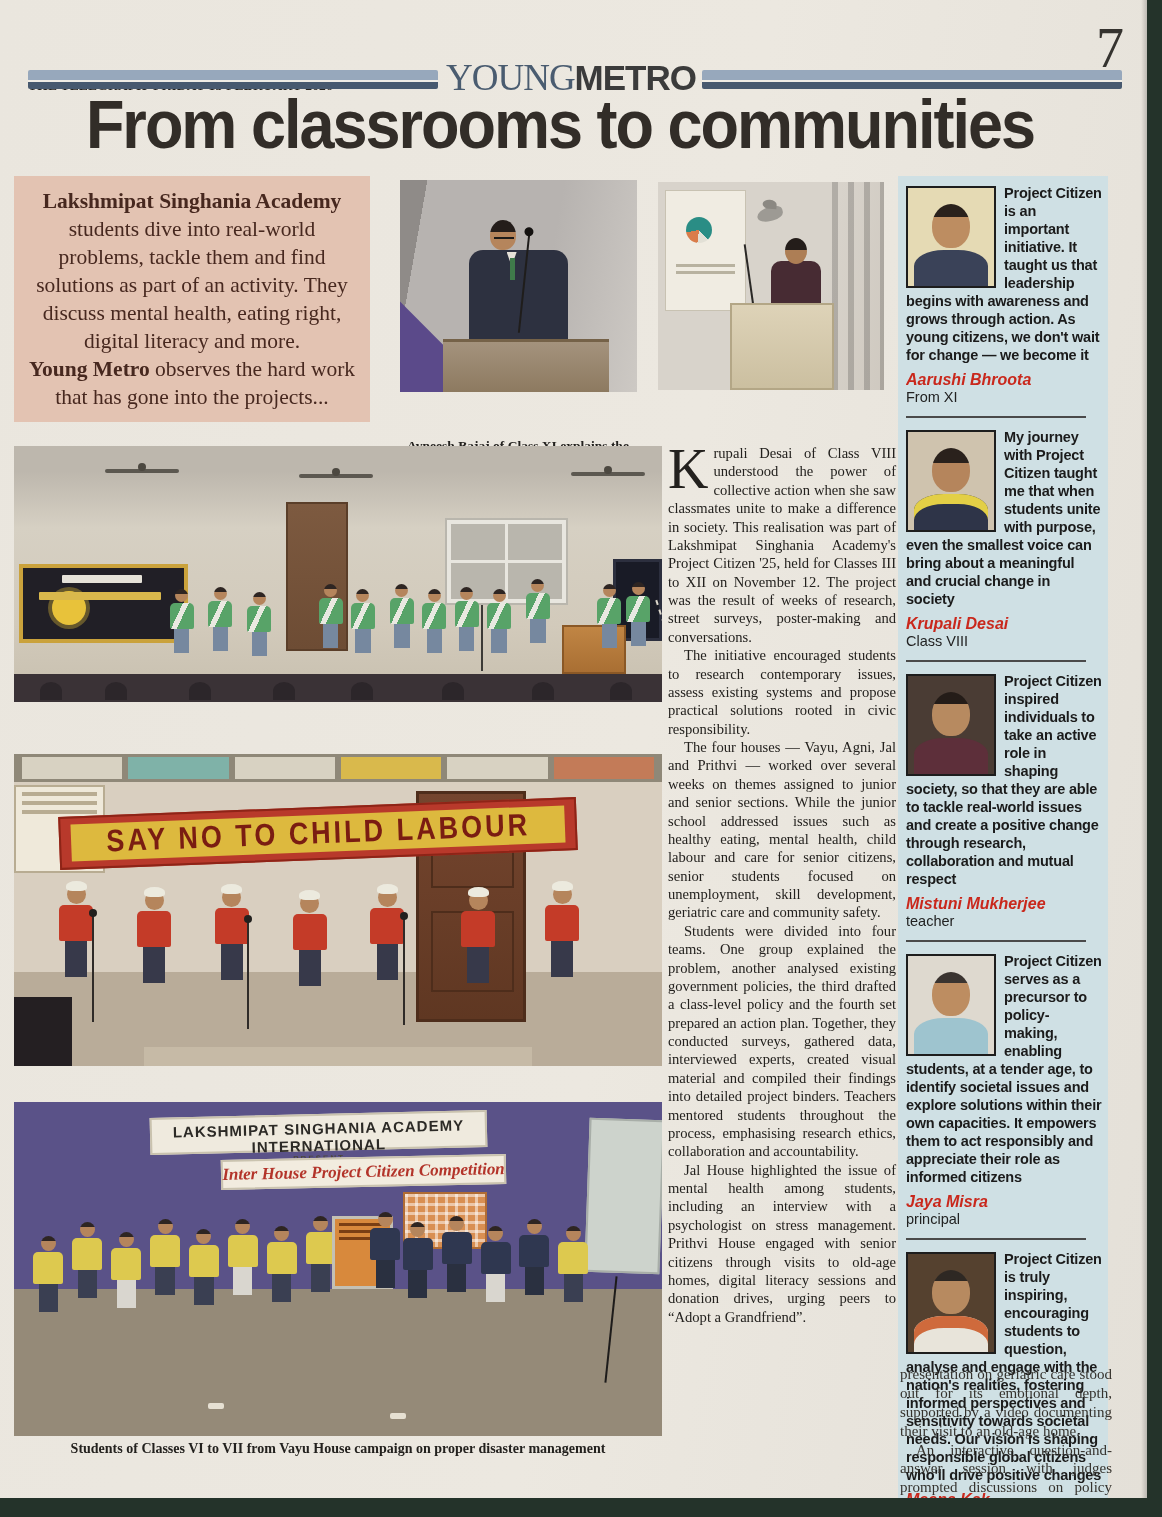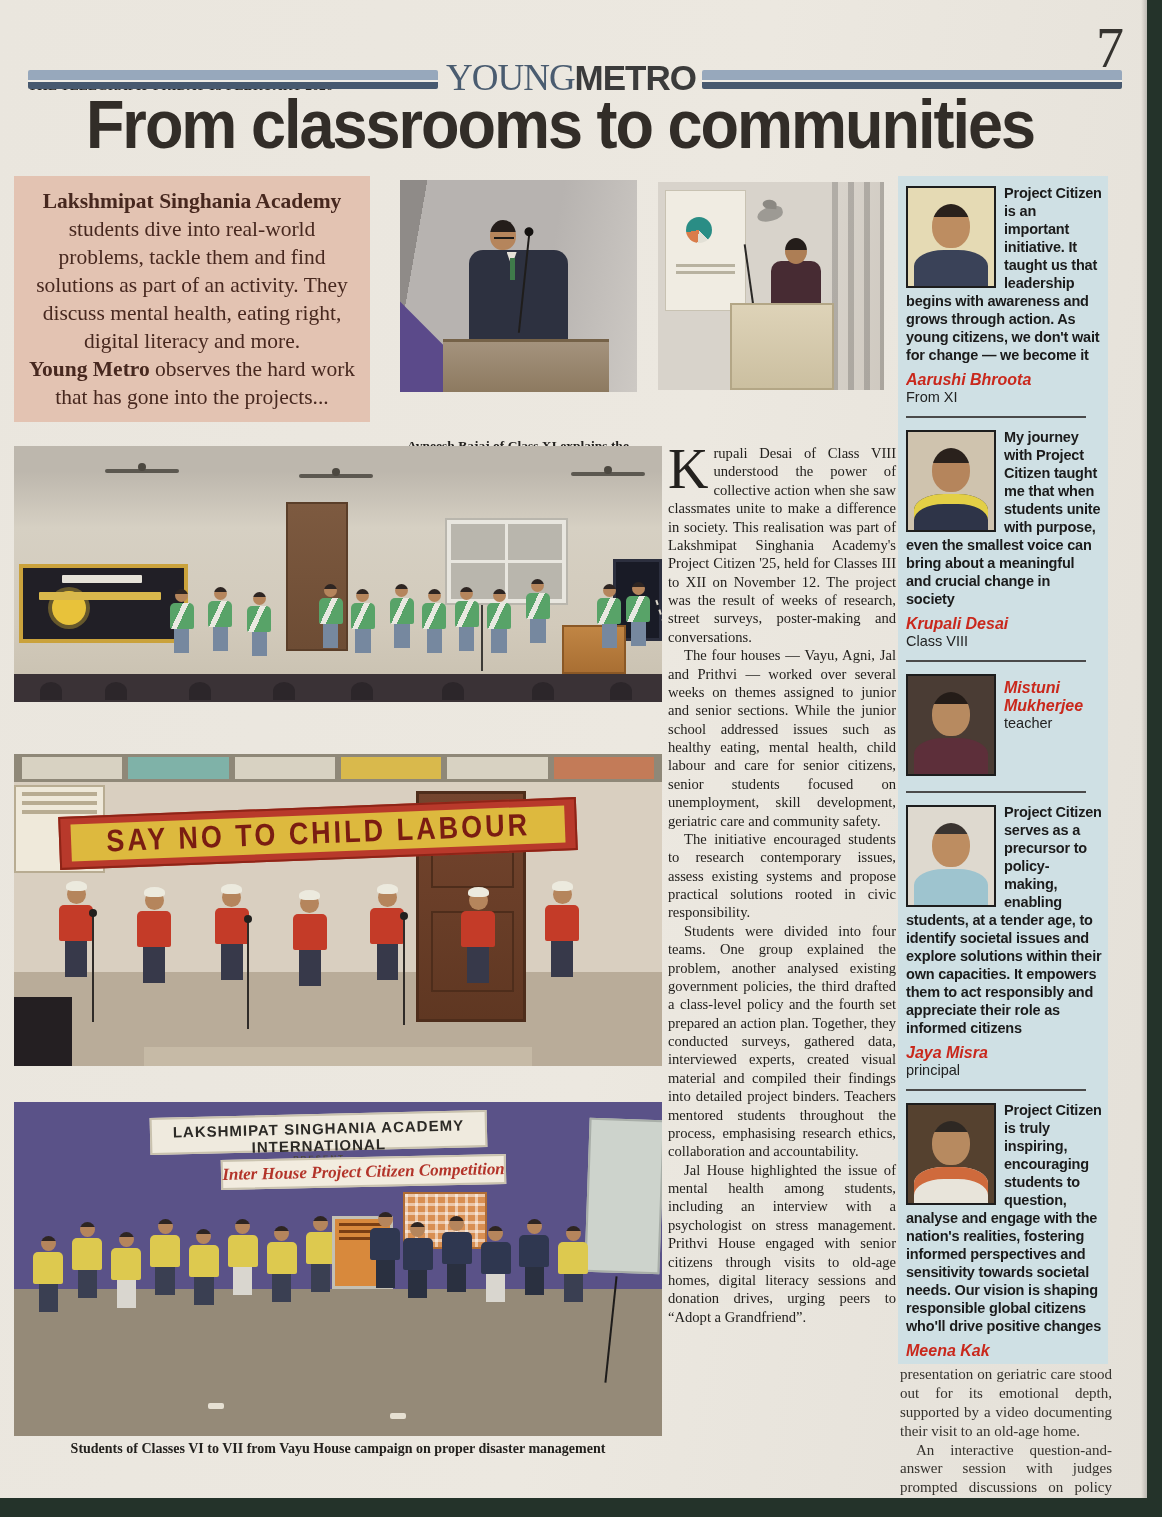--- a/index.html
+++ b/index.html
@@ -260,20 +260,21 @@
     </div>
     <hr class="quote-div">
 
     <div class="quote-block">
       <div class="quote-photo">
         <div class="portrait" style="background:#4a3c34;">
           <div class="p-head" style="background:linear-gradient(#241c18 0 28%, #b78a60 28%);"></div>
           <div class="p-body" style="background:#5d2f3a;"></div>
         </div>
       </div>
+      <span class="quote-text">Project Citizen inspired individuals to take an active role in shaping society, so that they are able to tackle real-world issues and create a positive change through research, collaboration and mutual respect</span>
       <div class="quote-name">Mistuni Mukherjee</div>
       <div class="quote-role">teacher</div>
     </div>
     <hr class="quote-div">
 
     <div class="quote-block">
       <div class="quote-photo">
         <div class="portrait" style="background:#ded9cf;">
           <div class="p-head" style="background:linear-gradient(#3a3430 0 26%, #bd8d61 26%);"></div>
           <div class="p-body" style="background:#9ec4cf;"></div>
@@ -293,22 +294,22 @@
         </div>
       </div>
       <span class="quote-text">Project Citizen is truly inspiring, encouraging students to question, analyse and engage with the nation's realities, fostering informed perspectives and sensitivity towards societal needs. Our vision is shaping responsible global citizens who'll drive positive changes</span>
       <div class="quote-name">Meena Kak</div>
       
     </div>
   </div>
 
   <div class="article">
     <p class="first"><span class="dropcap">K</span><span>rupali Desai of Class VIII understood the power of collective action when she saw classmates unite to make a difference in society. This realisation was part of Lakshmipat Singhania Academy's Project Citizen '25, held for Classes III to XII on November 12. The project was the result of weeks of research, street surveys, poster-making and conversations.</span></p>
+    <p>The initiative encouraged students to research contemporary issues, assess existing systems and propose practical solutions rooted in civic responsibility.</p>
     <p>The four houses — Vayu, Agni, Jal and Prithvi — worked over several weeks on themes assigned to junior and senior sections. While the junior school addressed issues such as healthy eating, mental health, child labour and care for senior citizens, senior students focused on unemployment, skill development, geriatric care and community safety.</p>
-    <p>The initiative encouraged students to research contemporary issues, assess existing systems and propose practical solutions rooted in civic responsibility.</p>
     <p>Students were divided into four teams. One group explained the problem, another analysed existing government policies, the third drafted a class-level policy and the fourth set prepared an action plan. Together, they conducted surveys, gathered data, interviewed experts, created visual material and compiled their findings into detailed project binders. Teachers mentored students throughout the process, emphasising research ethics, collaboration and accountability.</p>
     <p>Jal House highlighted the issue of mental health among students, including an interview with a psychologist on stress management. Prithvi House engaged with senior citizens through visits to old-age homes, digital literacy sessions and donation drives, urging peers to “Adopt a Grandfriend”.</p>
 
   </div>
 
   <div class="article-cont">
     <p>presentation on geriatric care stood out for its emotional depth, supported by a video documenting their visit to an old-age home.</p>
     <p>An interactive question-and-answer session with judges prompted discussions on policy gaps and the role of educational institutions in social change.</p>
   </div>
 

